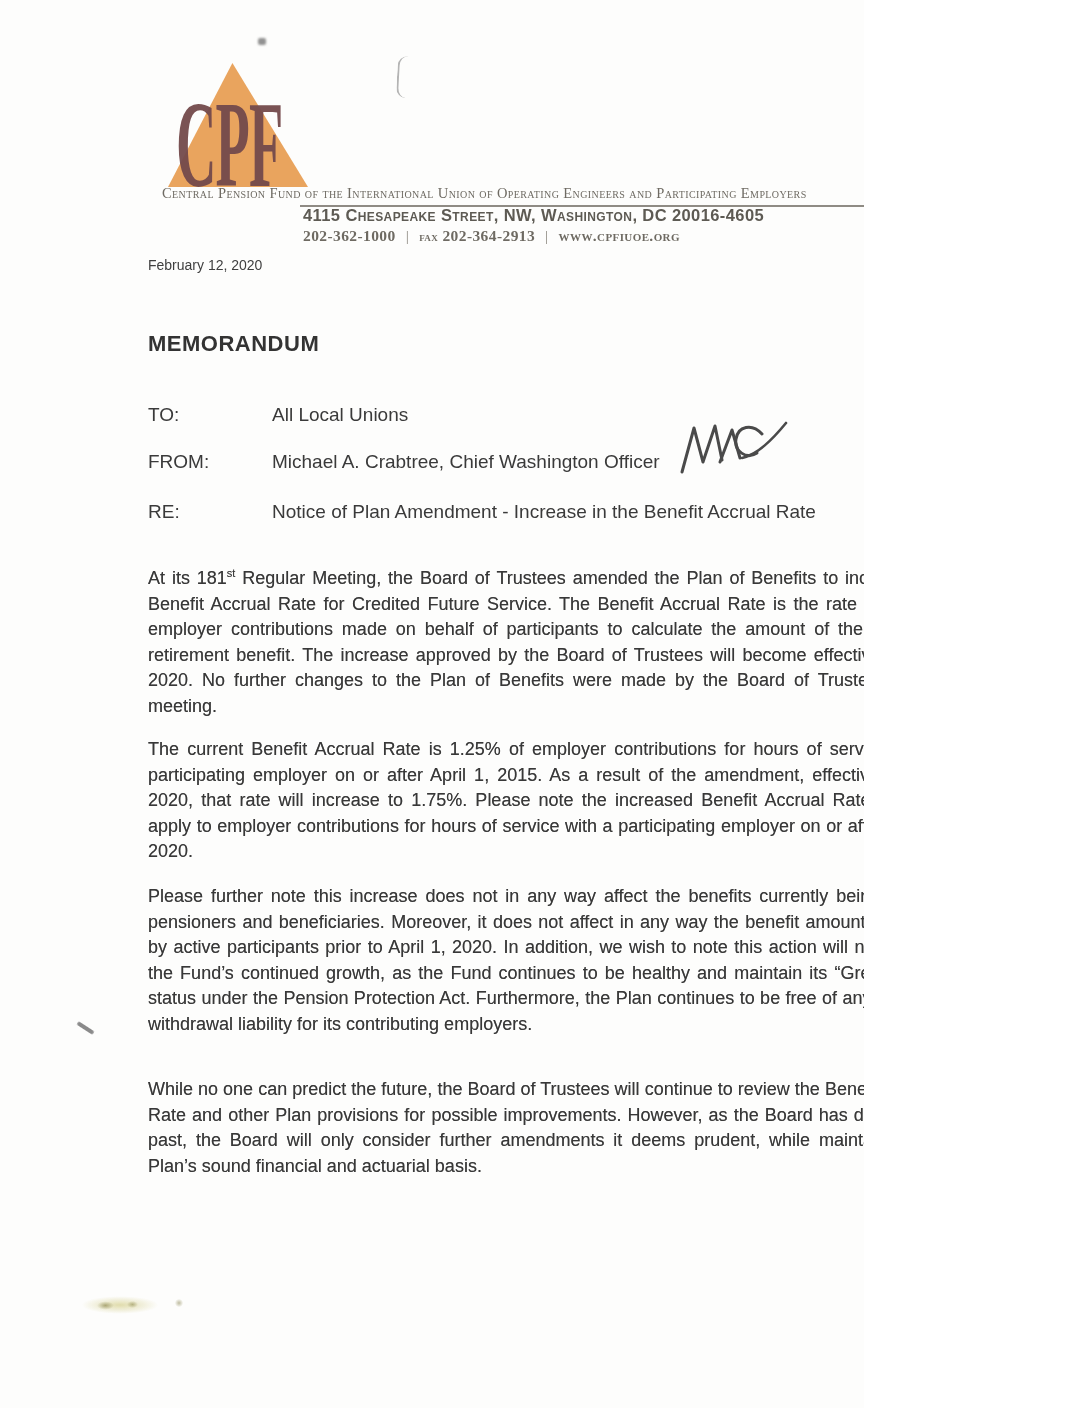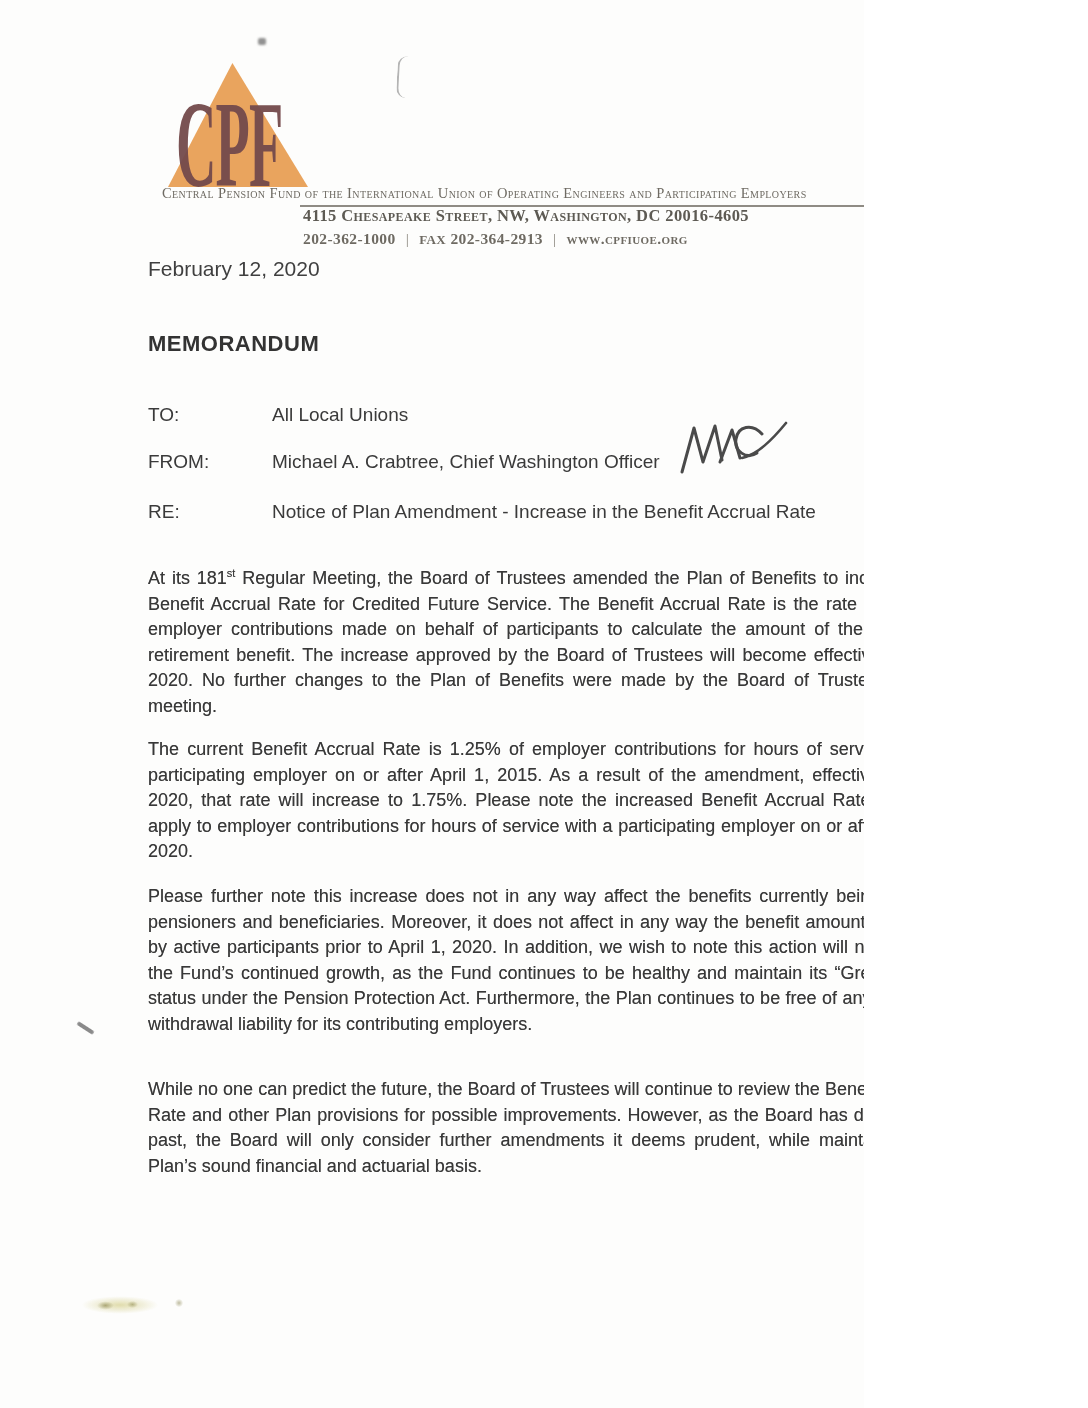--- a/index.html
+++ b/index.html
@@ -22,32 +22,32 @@
     letter-spacing:-2px;white-space:nowrap;opacity:.95;
   }
   .org-name{
     left:162px;top:185px;width:700px;
     font-family:"Liberation Serif",serif;font-variant:small-caps;
     font-weight:400;font-size:14.5px;letter-spacing:.4px;color:#6e6a62;white-space:nowrap;
   }
   .lh-rule{left:300px;top:205px;width:622px;height:2px;background:#8f8b84;}
   .lh-address{
     left:303px;top:206px;
-    font-family:Liberation Serif, serif;font-variant:small-caps;
+    font-family:Liberation Sans, sans-serif;font-variant:small-caps;
     font-weight:700;font-size:16.5px;letter-spacing:.4px;color:#5d5a53;white-space:nowrap;
   }
   .lh-contact{
     left:303px;top:227px;
     font-family:"Liberation Serif",serif;font-variant:small-caps;
     font-weight:700;font-size:15.5px;letter-spacing:.4px;color:#6e6a62;white-space:nowrap;
   }
   .lh-contact .sep{color:#8a867e;padding:0 10px;font-weight:400;}
-  .lh-contact .fax-label{font-size:19px;}
+  .lh-contact .fax-label{font-size:13px;}
   
-  .date-line{left:148px;top:257px;font-size:21px;color:#3f3f3f;}
+  .date-line{left:148px;top:257px;font-size:14px;color:#3f3f3f;}
   .memo-heading{left:148px;top:331px;font-size:22px;font-weight:700;letter-spacing:.5px;color:#333;text-align:right;}
   .field-row{left:148px;width:800px;font-size:19px;color:#3a3a3a;}
   .field-row .label{position:absolute;left:0;top:0;}
   .field-row .value{position:absolute;left:124px;top:0;white-space:nowrap;}
   .row-to{top:404px;}
   .row-from{top:451px;}
   .row-re{top:501px;}
   .initials-svg{left:676px;top:416px;width:112px;height:60px;}
   .sr-only{position:absolute;width:1px;height:1px;overflow:hidden;clip:rect(0 0 0 0);white-space:nowrap;}
   

